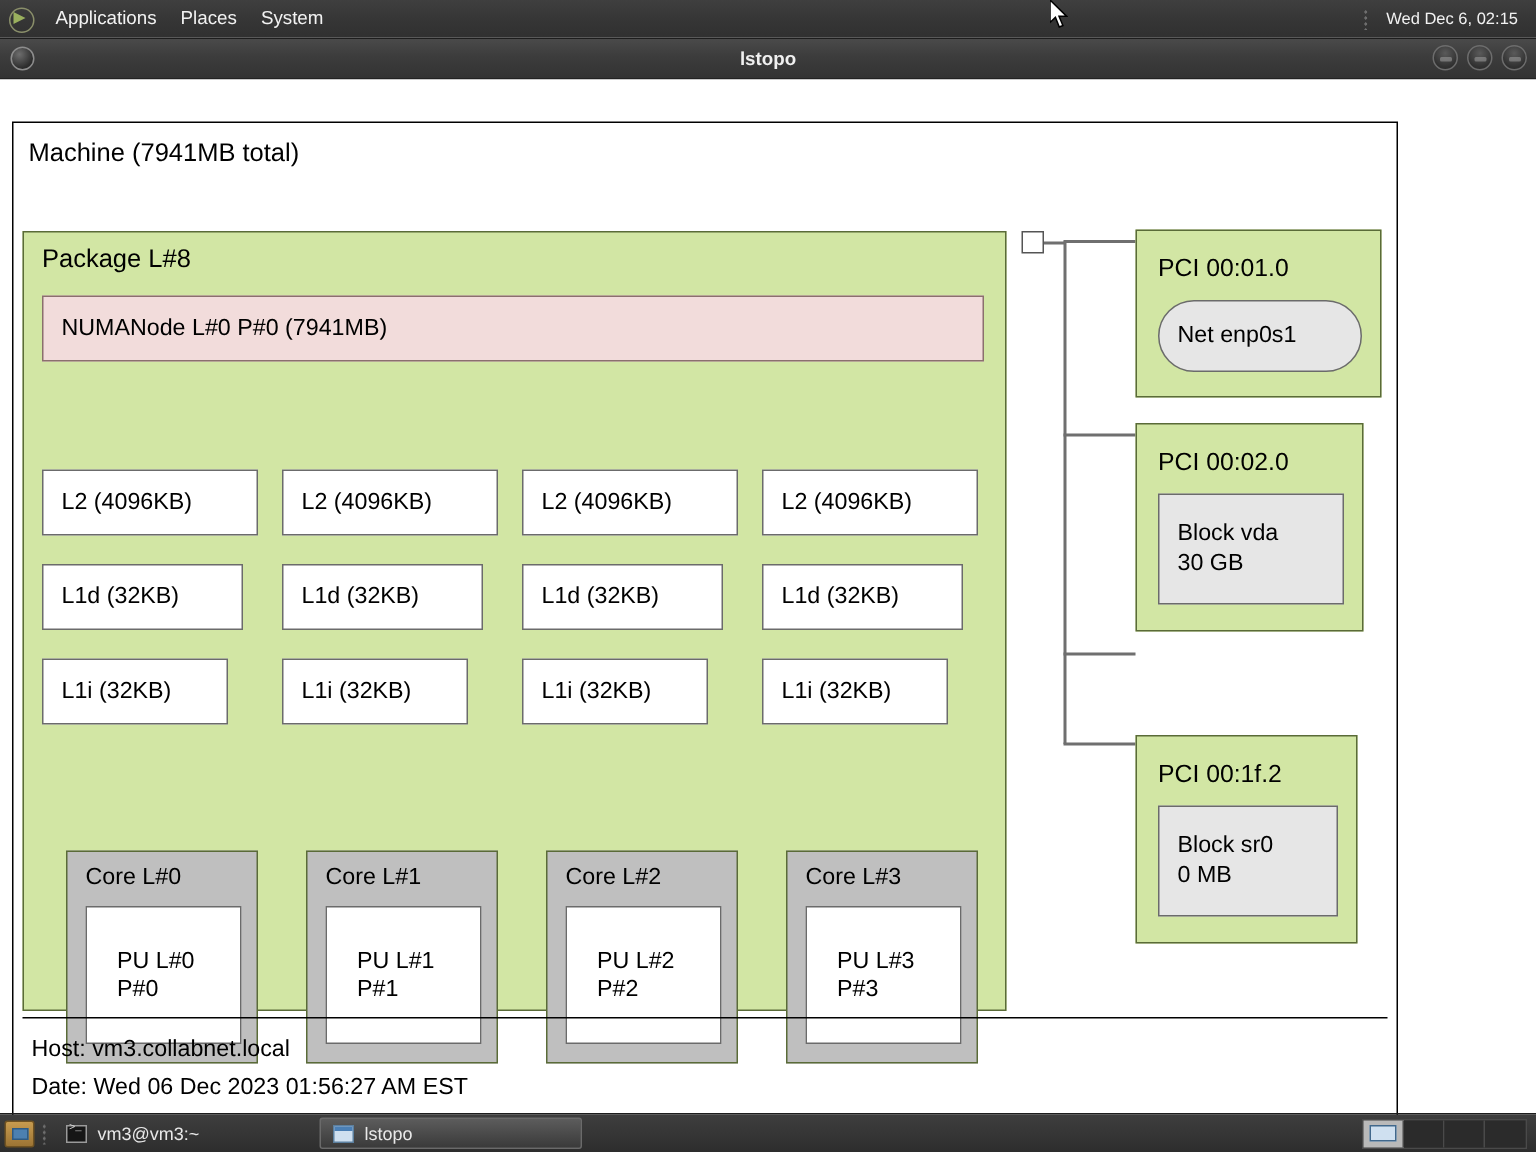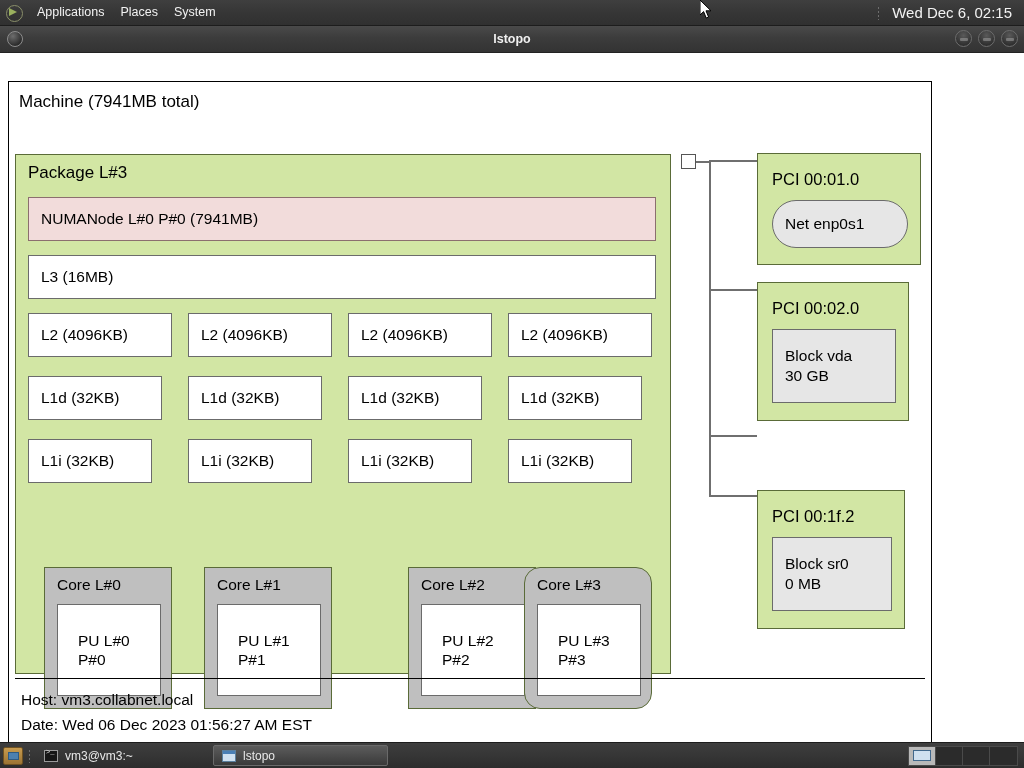--- a/index.html
+++ b/index.html
@@ -55,21 +55,21 @@
     align-items: center;
     padding-right: 8px;
   }
   #panel-grip {
     width: 3px; height: 14px;
     margin-right: 8px;
     background-image:
       radial-gradient(circle, #6e6e6e 40%, transparent 42%);
     background-size: 3px 4px;
   }
-  #clock { font-size: 15px; white-space: nowrap; padding: 2px 4px; }
+  #clock { font-size: 11px; white-space: nowrap; padding: 2px 4px; }
 
   
   #window {
     position: absolute;
     left: 0; top: 26px;
     width: 1024px;
     height: 716px;
   }
   #titlebar {
     position: relative;
@@ -437,29 +437,26 @@
       <div class="win-btn"></div>
     </div>
   </div>
 
   <div id="canvas">
 
     <div id="machine-box">
       <div id="machine-label">Machine (7941MB total)</div>
 
       <div id="package-box">
-        <div id="package-label">Package L#3</div>
+        <div id="package-label">Package L#8</div>
 
         <div class="node-box" id="numa-box">
           <div class="node-label">NUMANode L#0 P#0 (7941MB)</div>
         </div>
 
-        <div class="node-box" id="l3-box">
-          <div class="node-label">L3 (16MB)</div>
-        </div>
 
         <div class="cachecell" style="left:12px;top:158px;">
             <span>L2 (4096KB)</span>
           </div>
         <div class="cachecell" style="left:172px;top:158px;">
             <span>L2 (4096KB)</span>
           </div>
         <div class="cachecell" style="left:332px;top:158px;">
             <span>L2 (4096KB)</span>
           </div>
@@ -500,28 +497,28 @@
 P#0</div>
           </div>
         </div>
         <div class="core-box" style="left:188px;">
           <div class="core-title">Core L#1</div>
           <div class="pu-box">
             <div class="pu-label">PU L#1
 P#1</div>
           </div>
         </div>
-        <div class="core-box" style="left:348px;margin-left:44px;">
+        <div class="core-box" style="left:348px;">
           <div class="core-title">Core L#2</div>
           <div class="pu-box">
             <div class="pu-label">PU L#2
 P#2</div>
           </div>
         </div>
-        <div class="core-box" style="left:508px;border-radius:16px;">
+        <div class="core-box" style="left:508px;">
           <div class="core-title">Core L#3</div>
           <div class="pu-box">
             <div class="pu-label">PU L#3
 P#3</div>
           </div>
         </div>
       </div>
 
       <div id="footer-sep"></div>
       <div id="footer-text">Host: vm3.collabnet.local

